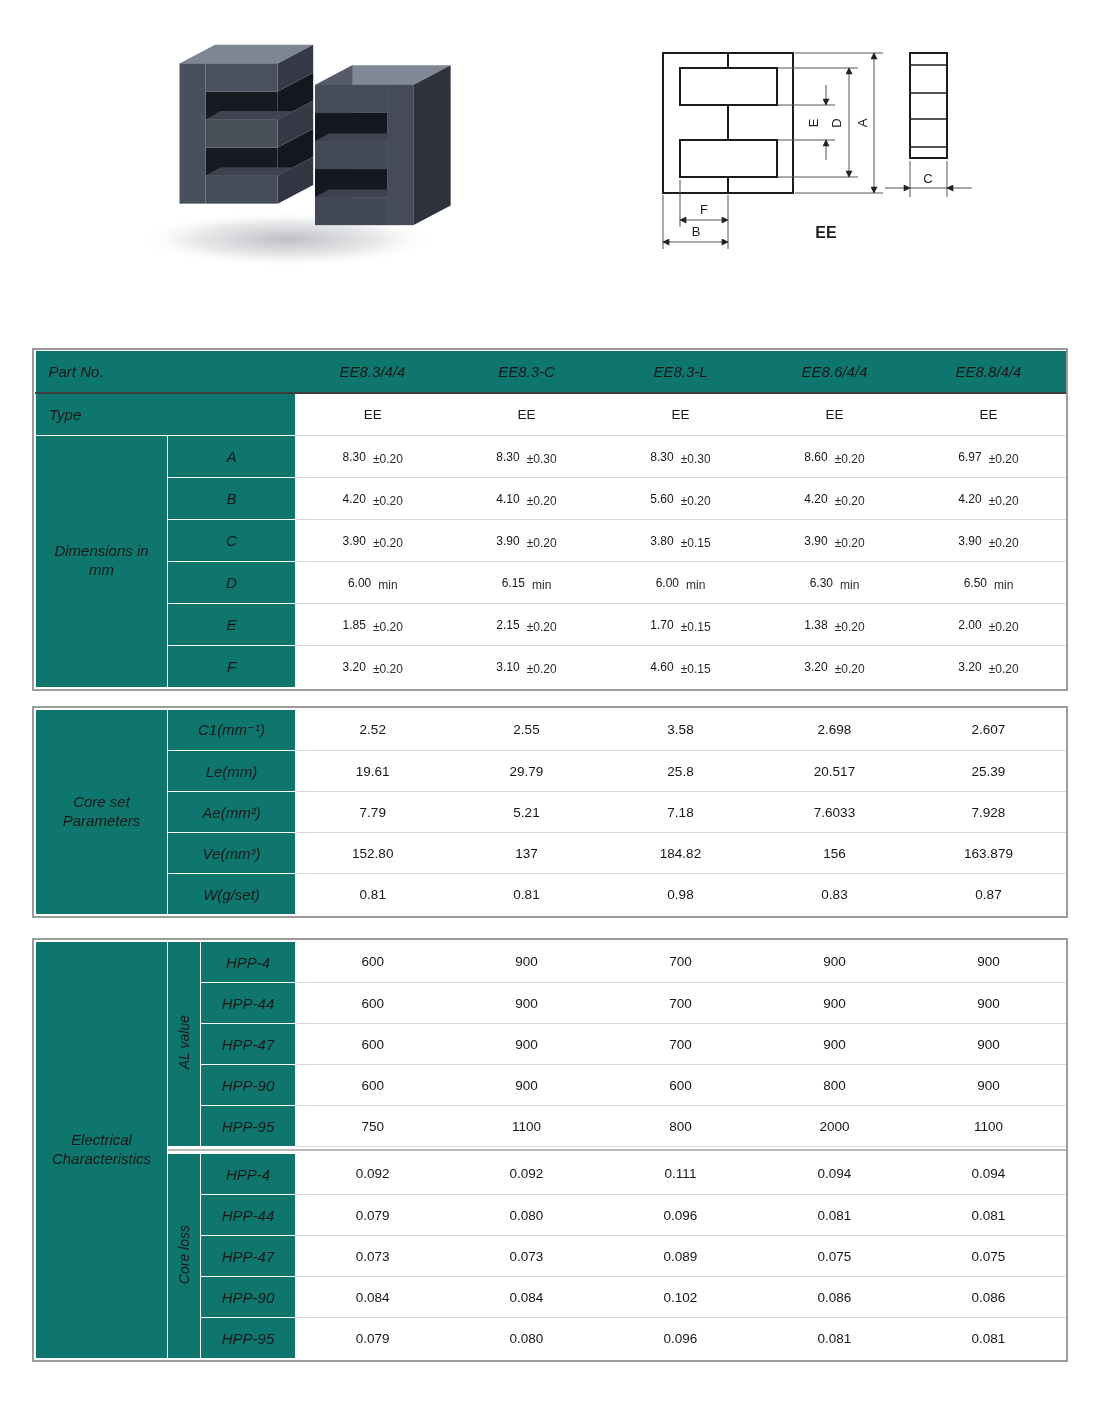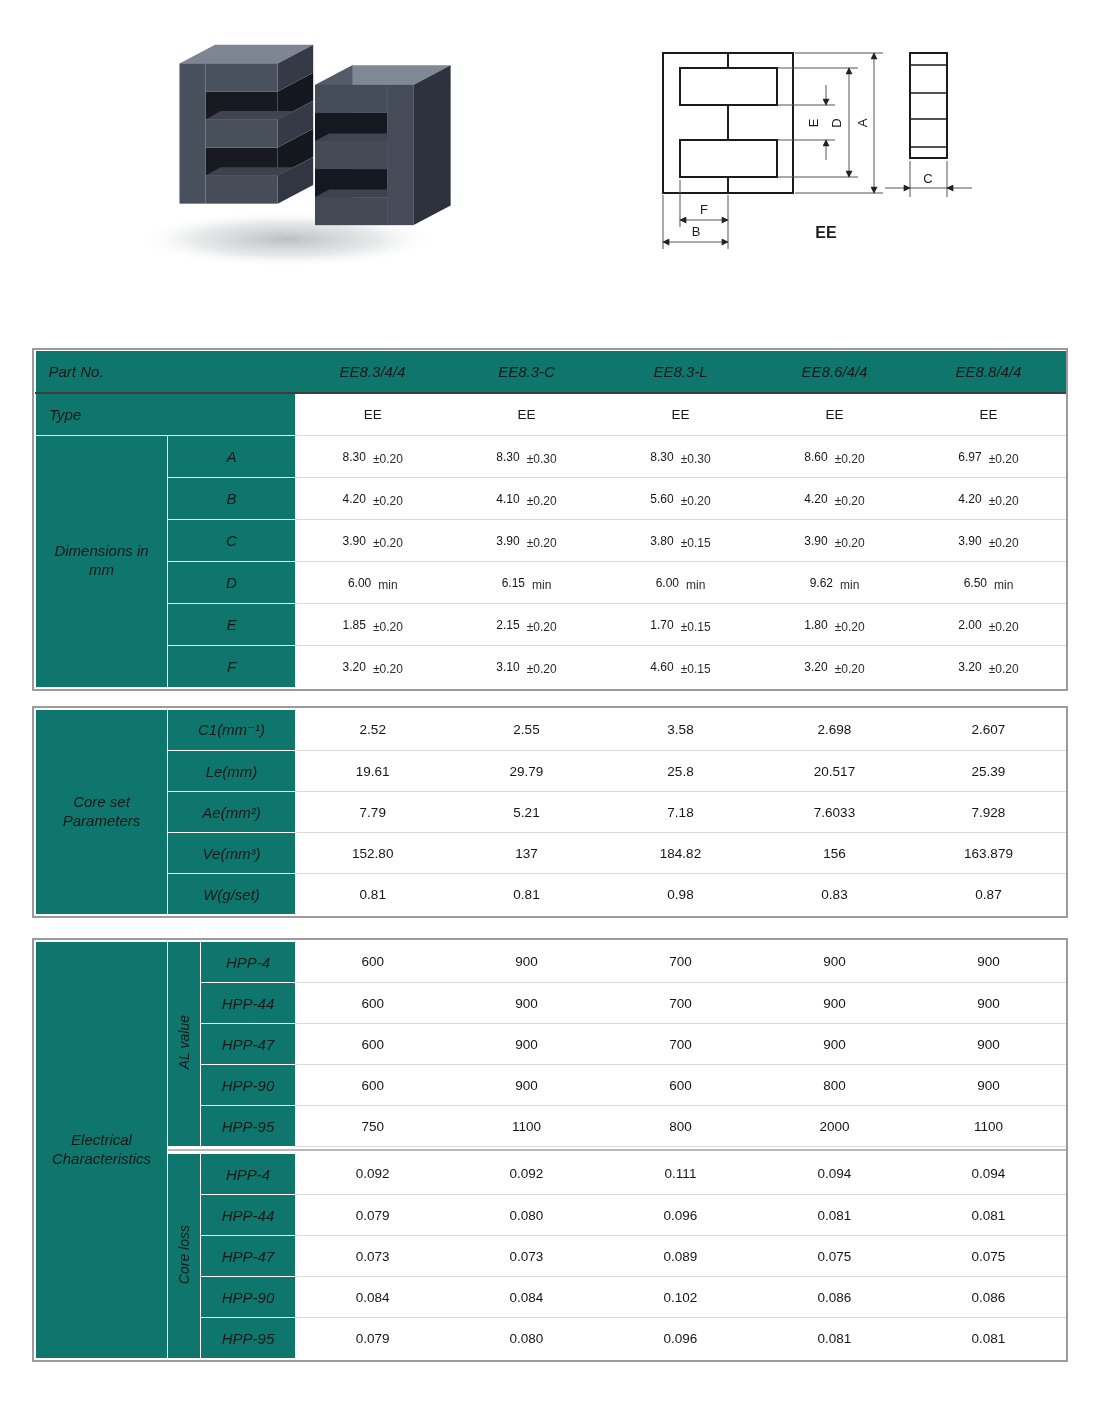--- a/index.html
+++ b/index.html
@@ -195,29 +195,29 @@
             <td class="v"><span class="num">3.90</span><span class="tol">±0.20</span></td>
             <td class="v"><span class="num">3.80</span><span class="tol">±0.15</span></td>
             <td class="v"><span class="num">3.90</span><span class="tol">±0.20</span></td>
             <td class="v"><span class="num">3.90</span><span class="tol">±0.20</span></td>
           </tr>
           <tr>
             <td class="g">D</td>
             <td class="v"><span class="num">6.00</span><span class="tol">min</span></td>
             <td class="v"><span class="num">6.15</span><span class="tol">min</span></td>
             <td class="v"><span class="num">6.00</span><span class="tol">min</span></td>
-            <td class="v"><span class="num">9.62</span><span class="tol">min</span></td>
+            <td class="v"><span class="num">6.30</span><span class="tol">min</span></td>
             <td class="v"><span class="num">6.50</span><span class="tol">min</span></td>
           </tr>
           <tr>
             <td class="g">E</td>
             <td class="v"><span class="num">1.85</span><span class="tol">±0.20</span></td>
             <td class="v"><span class="num">2.15</span><span class="tol">±0.20</span></td>
             <td class="v"><span class="num">1.70</span><span class="tol">±0.15</span></td>
-            <td class="v"><span class="num">1.80</span><span class="tol">±0.20</span></td>
+            <td class="v"><span class="num">1.38</span><span class="tol">±0.20</span></td>
             <td class="v"><span class="num">2.00</span><span class="tol">±0.20</span></td>
           </tr>
           <tr>
             <td class="g">F</td>
             <td class="v"><span class="num">3.20</span><span class="tol">±0.20</span></td>
             <td class="v"><span class="num">3.10</span><span class="tol">±0.20</span></td>
             <td class="v"><span class="num">4.60</span><span class="tol">±0.15</span></td>
             <td class="v"><span class="num">3.20</span><span class="tol">±0.20</span></td>
             <td class="v"><span class="num">3.20</span><span class="tol">±0.20</span></td>
           </tr>

